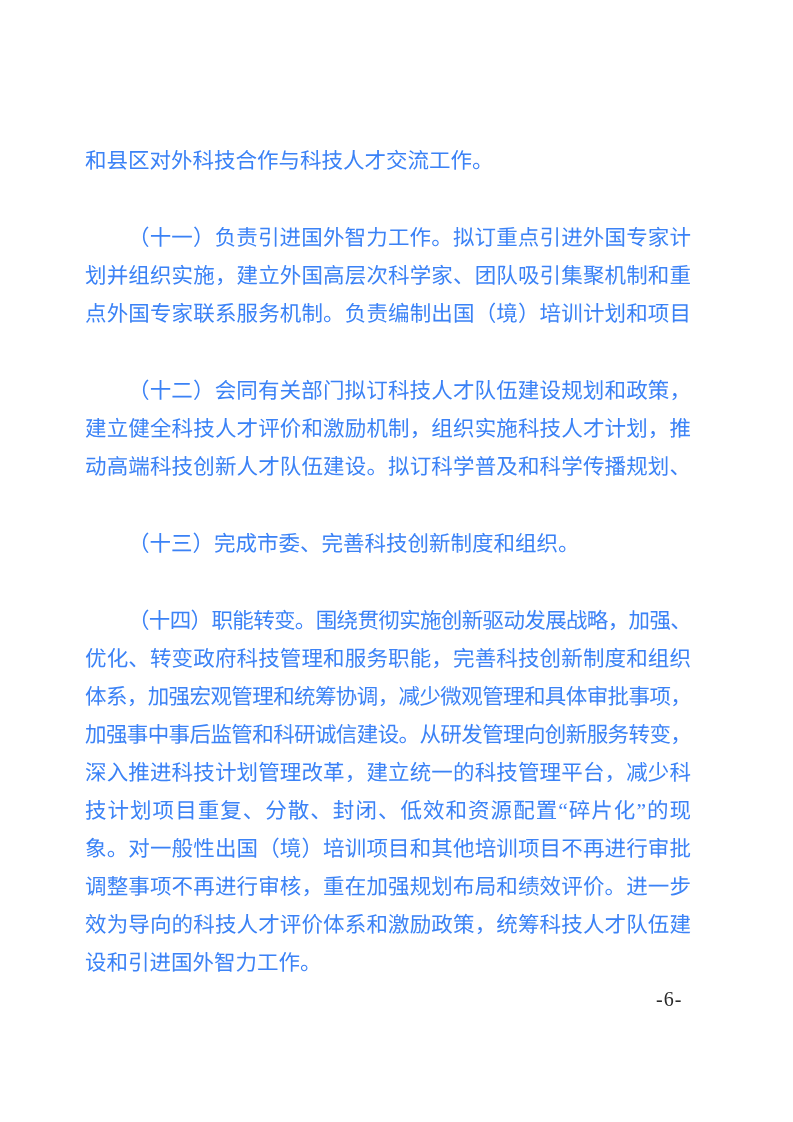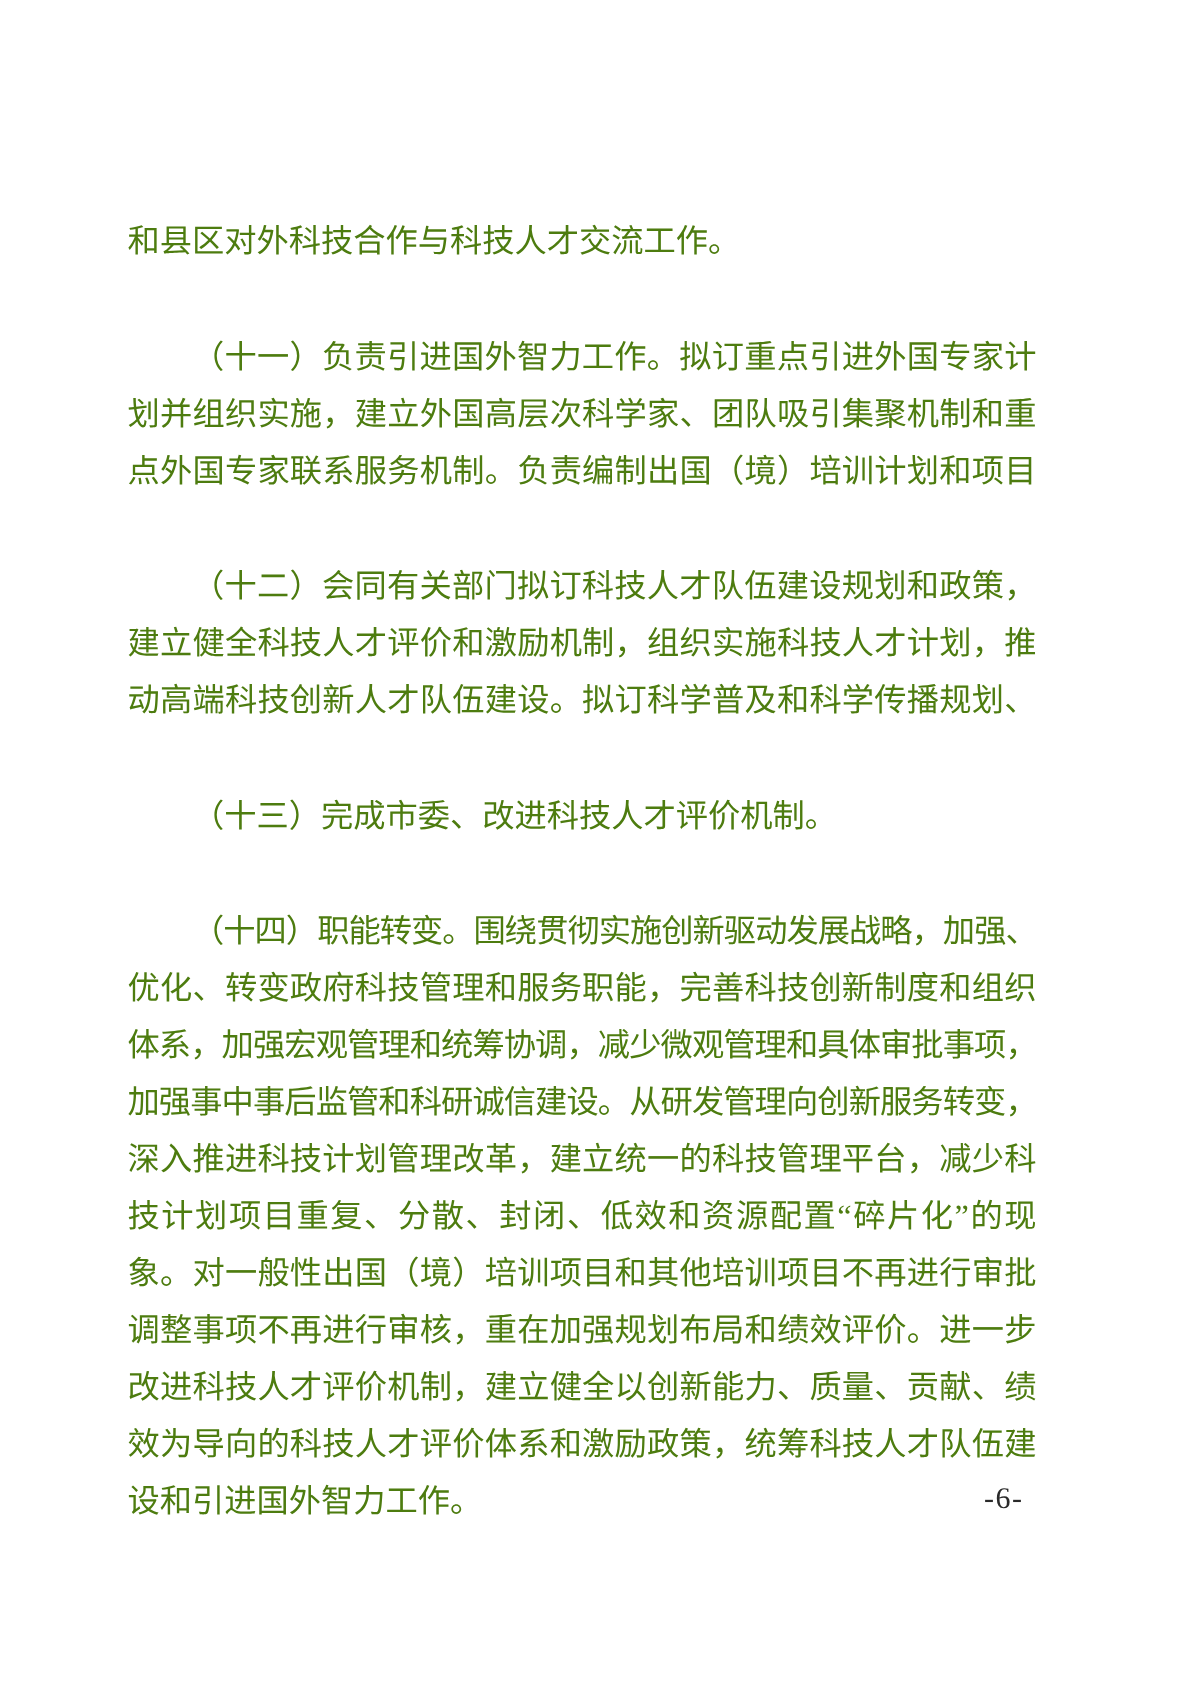--- a/index.html
+++ b/index.html
@@ -18,21 +18,21 @@
     position: absolute;
     left: 85px;
     top: 142px;
     width: 606px;
   }
   .line {
     font-family: "Liberation Serif", "DejaVu Serif", serif;
     font-size: 21.5px;
     line-height: 38px;
     height: 38px;
-    color: #4d7c0f;
+    color: #3b82f6;
     text-align: left;
   }
   .line.justify {
     text-align: justify;
     text-align-last: justify;
   }
   .line.indent {
     text-indent: 43px;
     margin-top: 39px;
   }
@@ -54,27 +54,26 @@
 
 <div class="page">
   <div class="text-block" id="text-block">
       <div class="line">和县区对外科技合作与科技人才交流工作。</div>
       <div class="line justify indent">（十一）负责引进国外智力工作。拟订重点引进外国专家计</div>
       <div class="line justify">划并组织实施，建立外国高层次科学家、团队吸引集聚机制和重</div>
       <div class="line justify">点外国专家联系服务机制。负责编制出国（境）培训计划和项目</div>
       <div class="line justify indent">（十二）会同有关部门拟订科技人才队伍建设规划和政策，</div>
       <div class="line justify">建立健全科技人才评价和激励机制，组织实施科技人才计划，推</div>
       <div class="line justify">动高端科技创新人才队伍建设。拟订科学普及和科学传播规划、</div>
-      <div class="line indent">（十三）完成市委、改进科技人才评价机制。</div>
+      <div class="line indent">（十三）完成市委、完善科技创新制度和组织。</div>
       <div class="line justify indent tight">（十四）职能转变。围绕贯彻实施创新驱动发展战略，加强、</div>
       <div class="line justify">优化、转变政府科技管理和服务职能，完善科技创新制度和组织</div>
       <div class="line justify tight">体系，加强宏观管理和统筹协调，减少微观管理和具体审批事项，</div>
       <div class="line justify tight">加强事中事后监管和科研诚信建设。从研发管理向创新服务转变，</div>
       <div class="line justify">深入推进科技计划管理改革，建立统一的科技管理平台，减少科</div>
       <div class="line justify">技计划项目重复、分散、封闭、低效和资源配置“碎片化”的现</div>
       <div class="line justify">象。对一般性出国（境）培训项目和其他培训项目不再进行审批</div>
       <div class="line justify">调整事项不再进行审核，重在加强规划布局和绩效评价。进一步</div>
-      <div class="line justify">改进科技人才评价机制，建立健全以创新能力、质量、贡献、绩</div>
       <div class="line justify">效为导向的科技人才评价体系和激励政策，统筹科技人才队伍建</div>
       <div class="line">设和引进国外智力工作。</div>
     </div>
   <div class="page-number">-6-</div>
 </div>
 
 </body></html>

